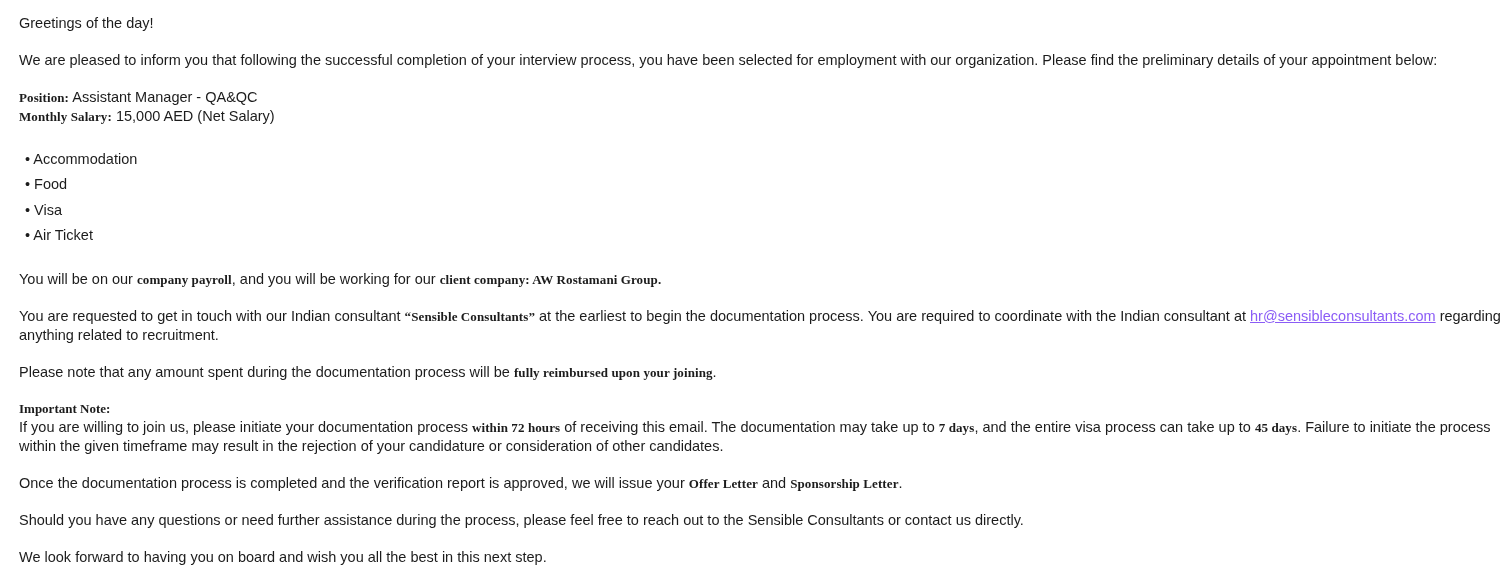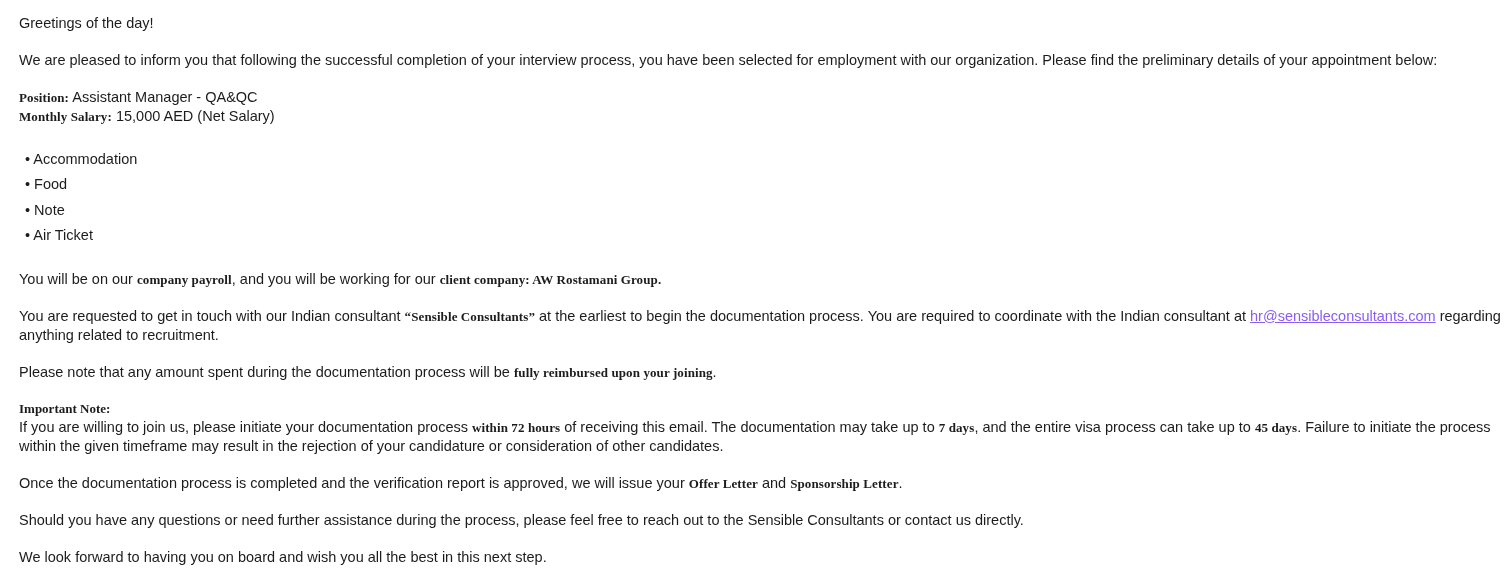--- a/index.html
+++ b/index.html
@@ -91,21 +91,21 @@
         <span class="inline">15,000 AED (Net Salary)</span>
       </p>
     </div>
 
     <div class="block-gap"></div>
 
 
     <ul class="bullets">
       <li>• Accommodation</li>
       <li>• Food</li>
-      <li>• Note</li>
+      <li>• Visa</li>
       <li>• Air Ticket</li>
     </ul>
 
     <div class="block-gap"></div>
 
     <p class="para">
       <span class="inline">You will be on our </span><span class="bold-serifish inline">company payroll</span><span class="inline">, and you will be working for our </span><span class="bold-serifish inline">client company: AW Rostamani Group.</span>
     </p>
 
     <p class="para">

